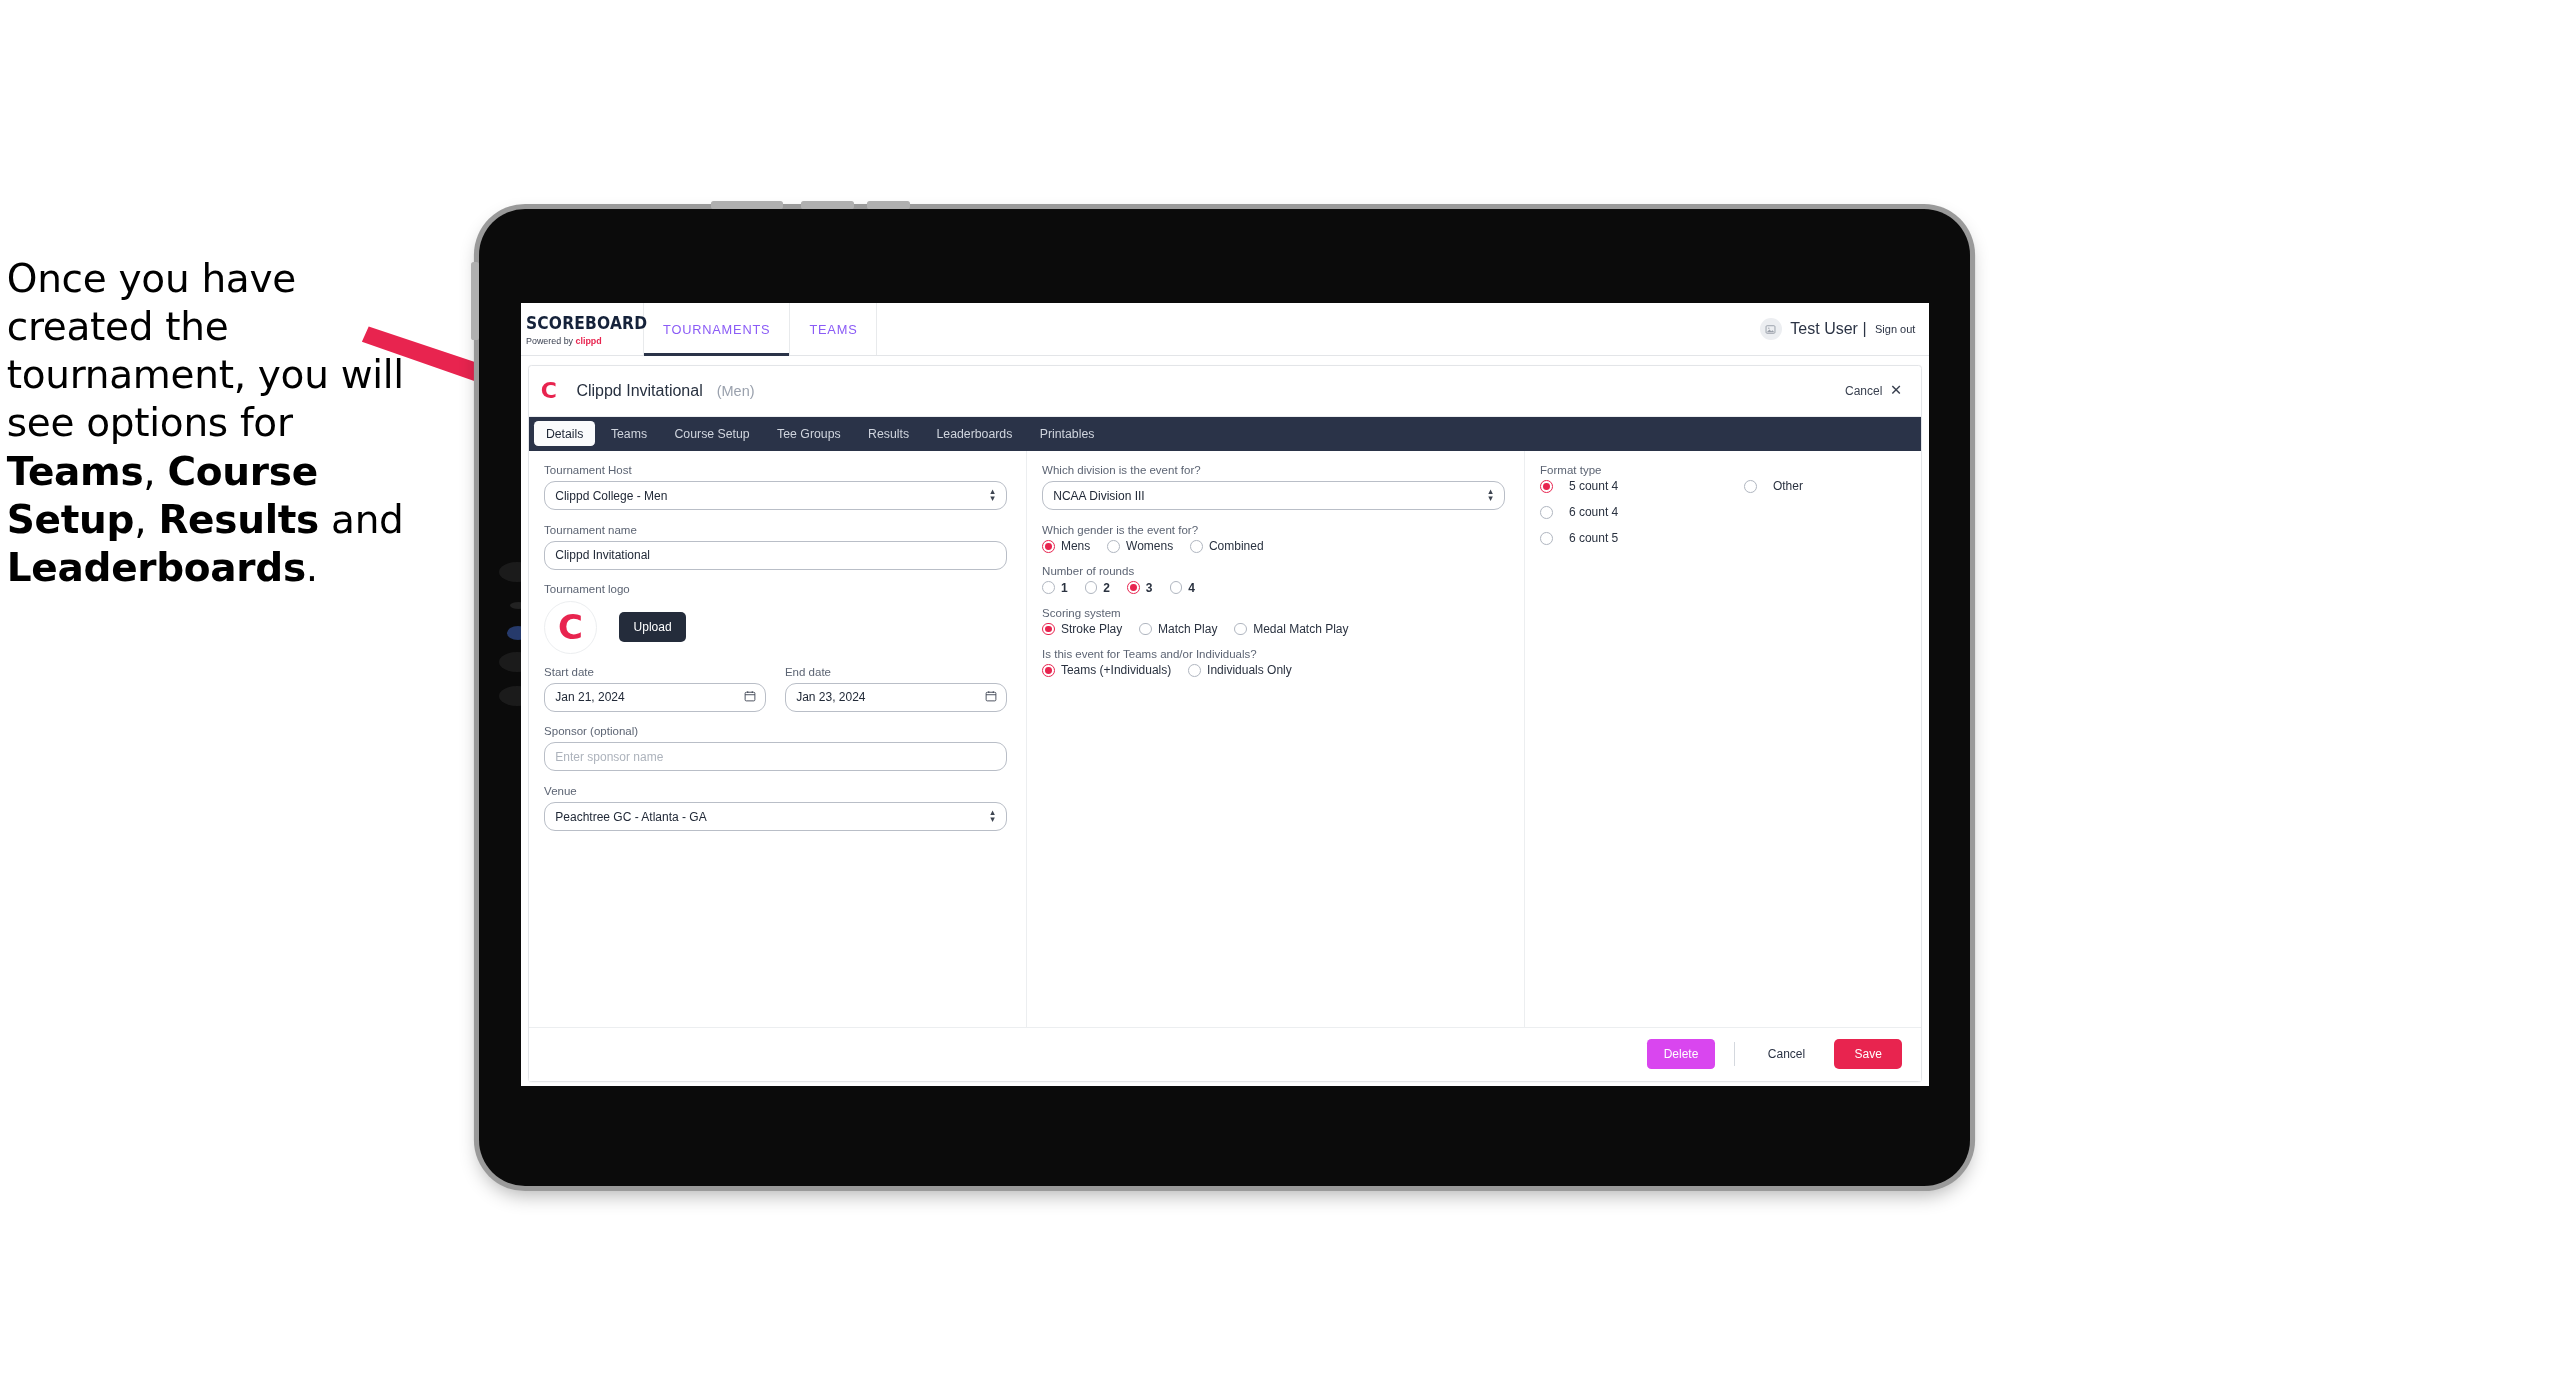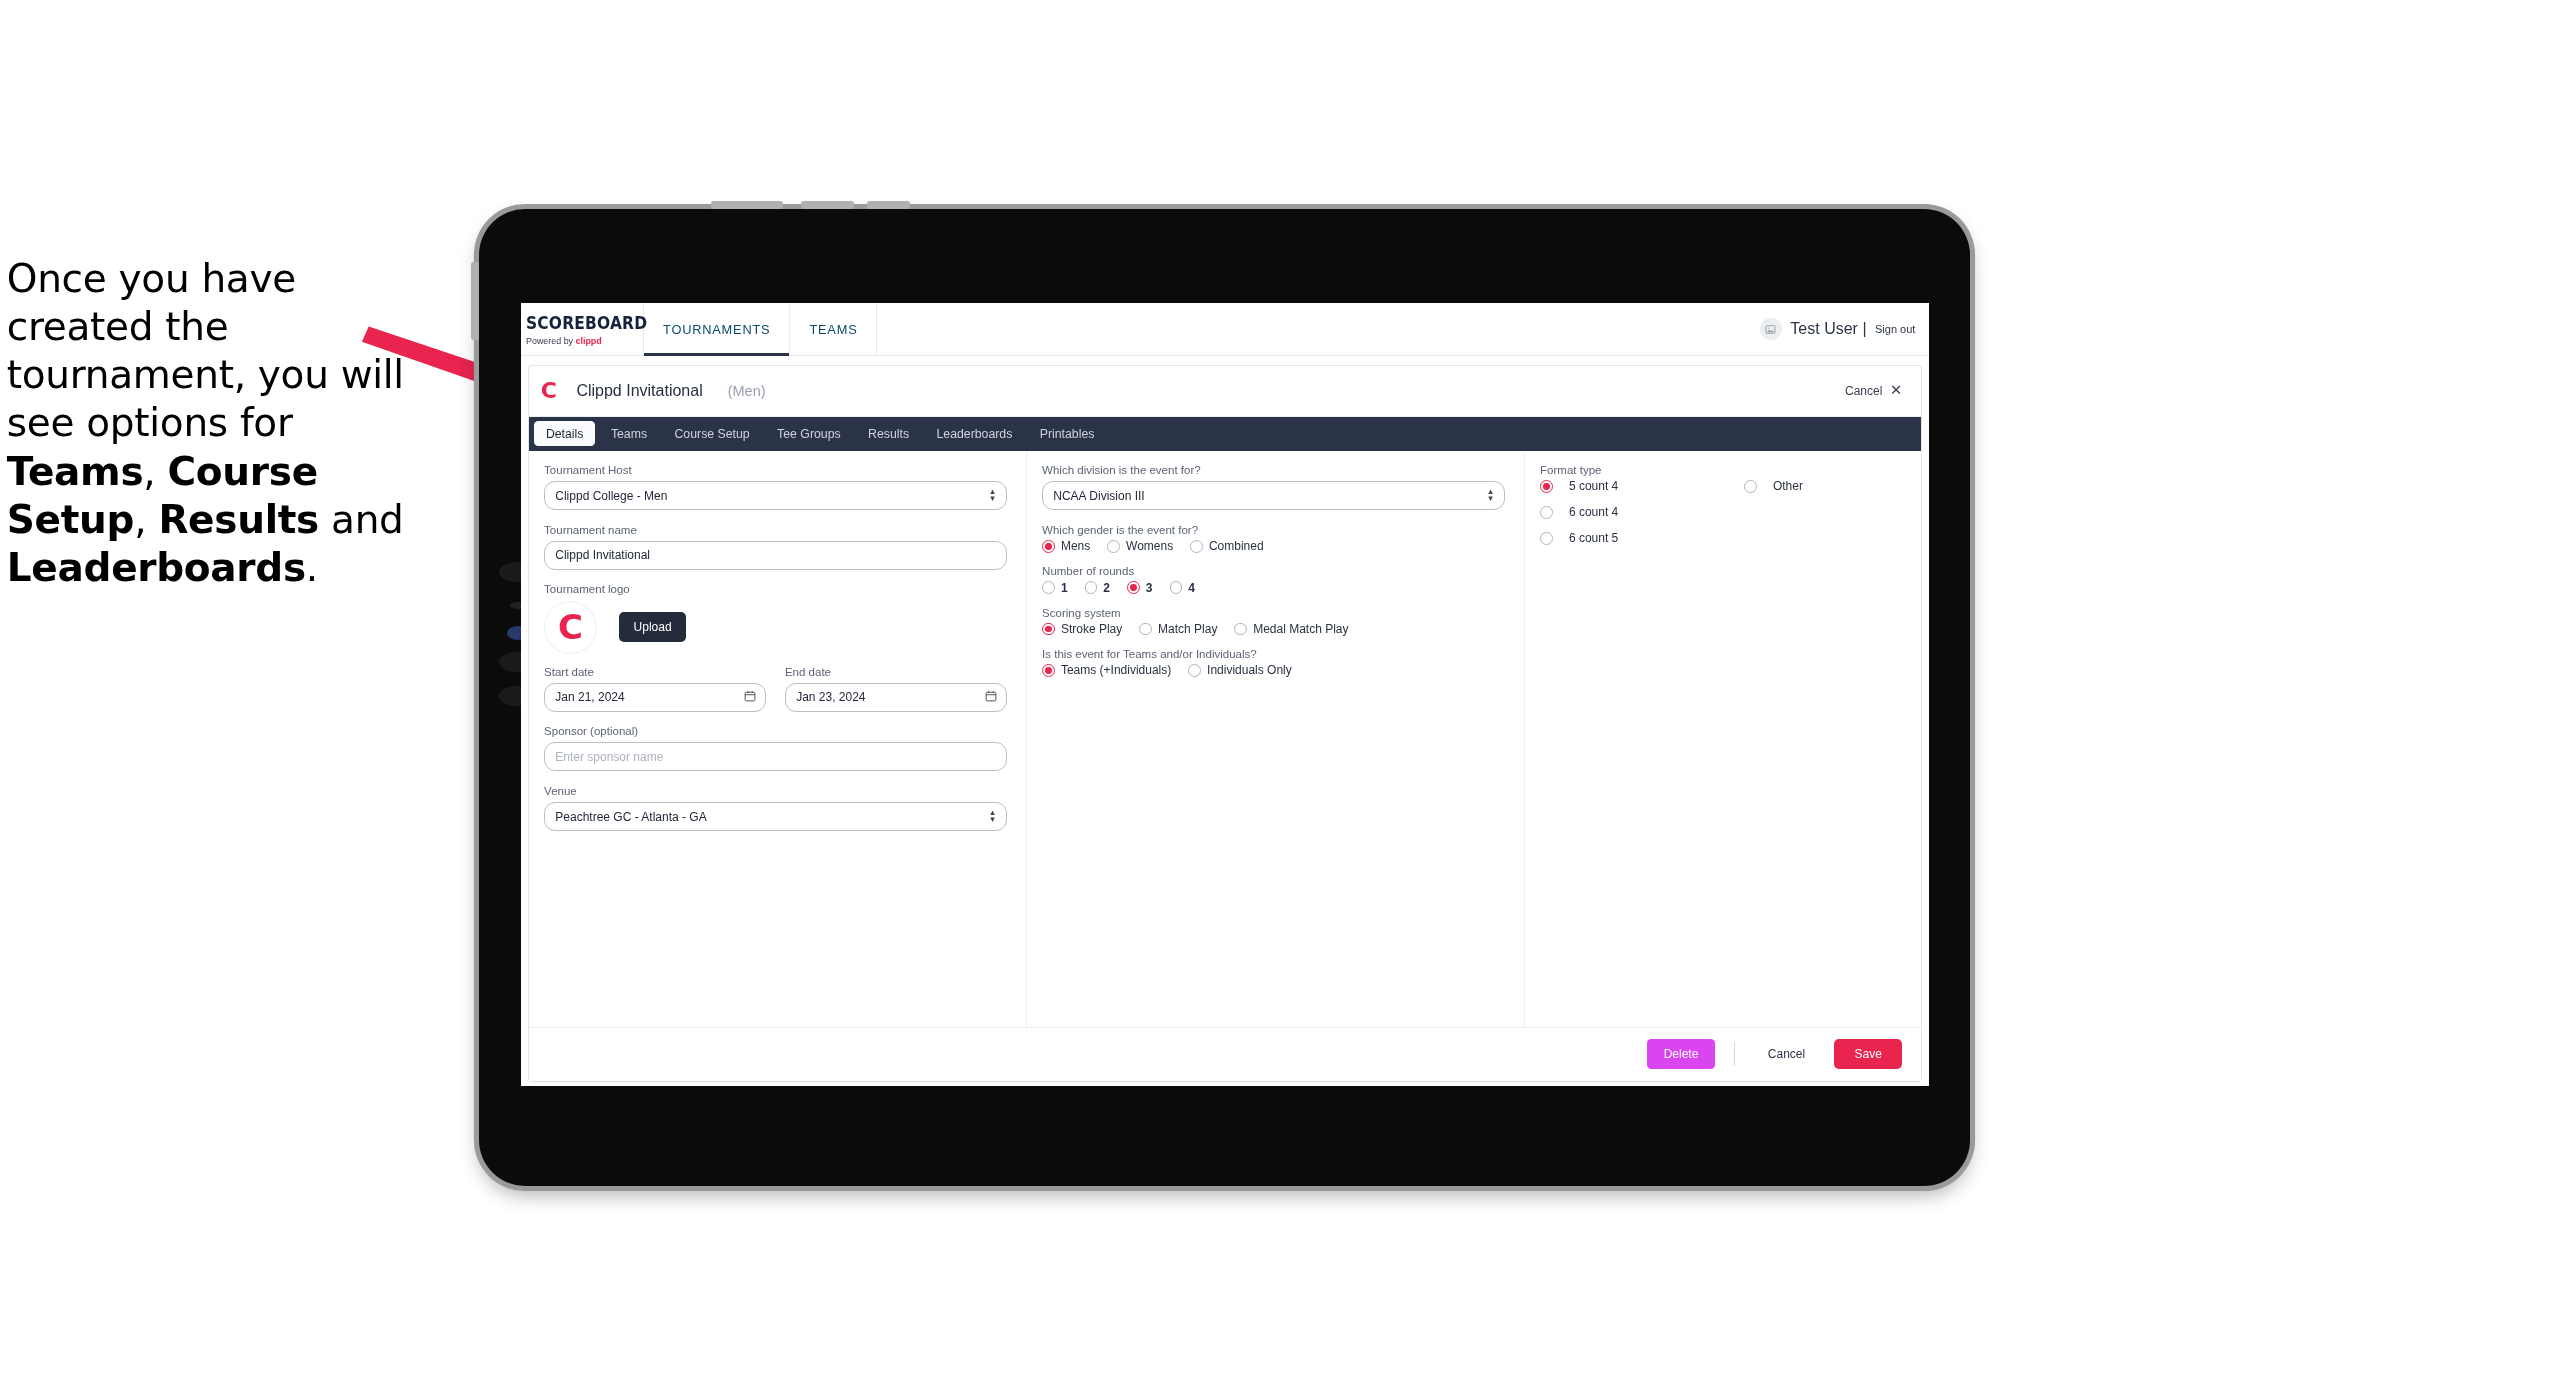--- a/index.html
+++ b/index.html
@@ -67,21 +67,21 @@
   #brand-word {
     font-family: "DejaVu Sans", sans-serif;
     font-weight: 700; font-size: 18px; letter-spacing: 0.2px;
     color:#15223a; transform: scaleX(0.86); transform-origin: left center;
   }
   #brand-sub { font-size: 9.4px; color:#3a4050; margin-top: 2.6px; transform: scaleX(0.95); transform-origin:left center;}
   #brand-sub .clippd { color:#e8244f; font-weight:700; }
 
   .topnav {
     display:flex; align-items:center; padding: 0 19px;
-    font-size: 12.8px; letter-spacing: 0.8px; color:#0c4a6e;
+    font-size: 12.8px; letter-spacing: 0.8px; color:#8b5cf6;
     border-right: 0.9px solid #e8eaec; cursor:pointer;
     position: relative;
   }
   .topnav.active::after {
     content:''; position:absolute; left:0; right:0; bottom:-0.9px; height:3.4px; background:#2a3348;
   }
   #topbar-spacer { flex:1; }
   #user-area { display:flex; align-items:center; gap:8.5px; padding-right: 13.6px; }
   #avatar {
     width: 22px; height:22px; border-radius:50%; background:#eceef1;
@@ -99,21 +99,21 @@
   }
   #card-head {
     height: 51px; display:flex; align-items:center; padding: 0 19px 0 12px;
     border-bottom: 0.9px solid #eceef0;
   }
   #head-logo {
     width: 22px; font-family:"DejaVu Sans",sans-serif; font-weight:700; font-size:22px;
     color:#e8244f; line-height:1; margin-right: 13.6px;
   }
   #head-title { font-size: 16px; color:#27303f; }
-  #head-sub { font-size: 14.5px; color:#9aa1ad; margin-left: 25px; }
+  #head-sub { font-size: 14.5px; color:#9aa1ad; margin-left: 14px; }
   #head-spacer { flex:1; }
   #head-cancel { font-size: 12px; color:#3a4150; display:flex; align-items:center; gap:7.7px; cursor:pointer; }
   #head-cancel .x { font-size: 14.5px; line-height:1; }
 
   
   #tabs {
     height: 34px; background:#2a3348; display:flex; align-items:center; padding-left: 5.1px; gap: 3.4px;
   }
   .tab {
     font-size: 12.3px; color:#cfd4dd; padding: 5.1px 12px; border-radius: 4.3px; cursor:pointer;

